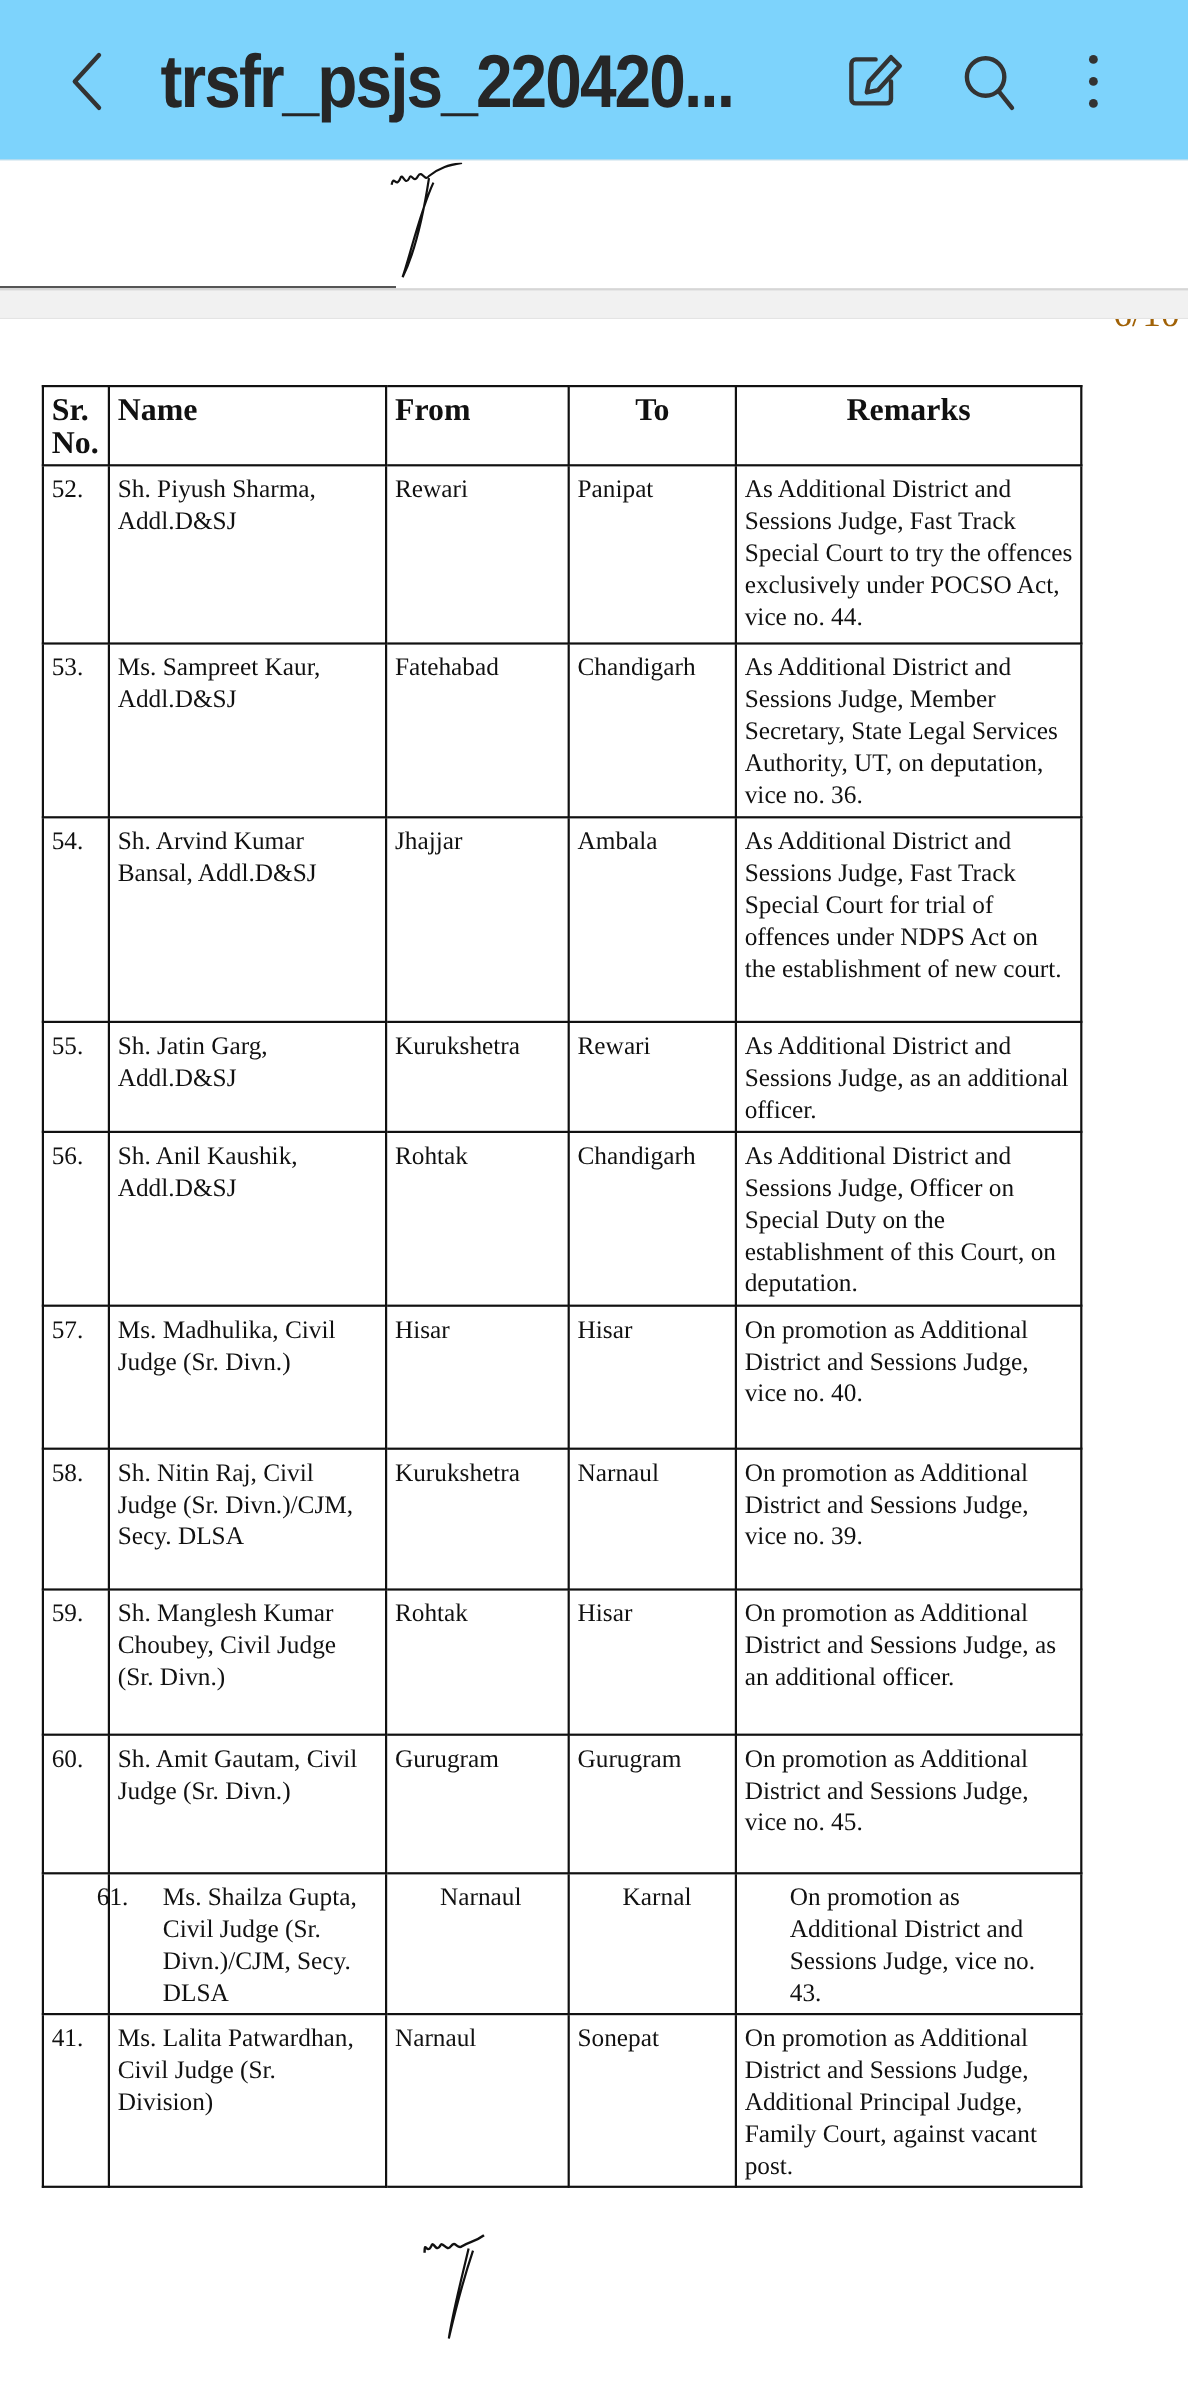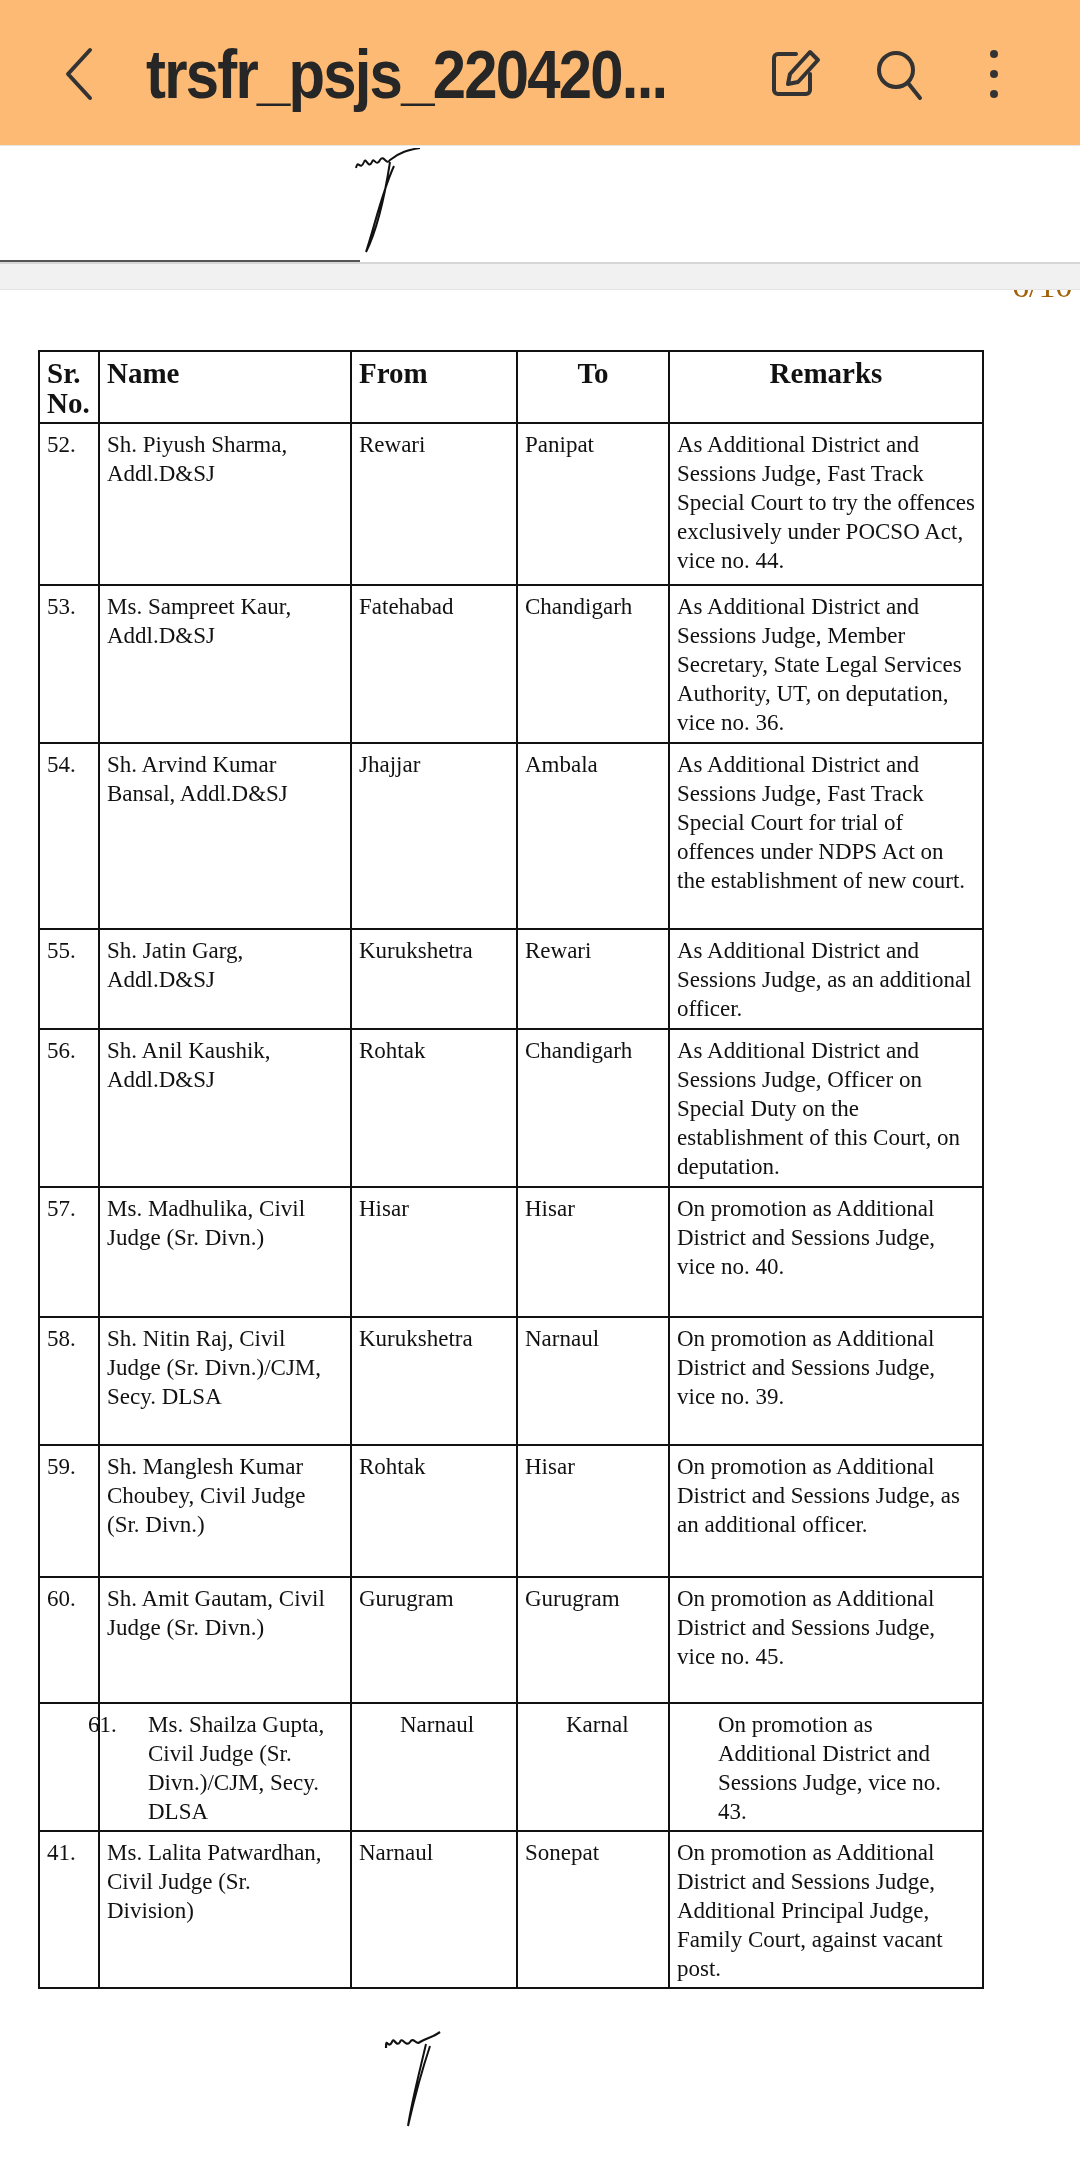--- a/index.html
+++ b/index.html
@@ -2,21 +2,21 @@
 <html><head>
 <meta charset="utf-8">
 <style>
   * { box-sizing: border-box; margin: 0; padding: 0; }
   html, body { width: 1080px; height: 2169px; overflow: hidden; background: #ffffff; }
   body { position: relative; font-family: "Liberation Serif", serif; color: #111; }
 
   
   .appbar {
     position: absolute; left: 0; top: 0; width: 1080px; height: 146px;
-    background: #fdba74; border-bottom: 1px solid #e6e6e6;
+    background: #7dd3fc; border-bottom: 1px solid #e6e6e6;
   }
   .back-btn { position: absolute; left: 60px; top: 44px; width: 40px; height: 60px; cursor: pointer; }
   .title {
     position: absolute; left: 146px; top: 34px; width: 600px; height: 80px;
     font-family: "Liberation Sans", sans-serif; font-weight: bold; font-size: 68px;
     letter-spacing: -2px; color: #262626; line-height: 80px; white-space: nowrap;
     transform: scaleX(0.88); transform-origin: left center;
   }
   .icon-btn { position: absolute; top: 44px; width: 60px; height: 60px; cursor: pointer; }
   .edit-btn { left: 766px; }

